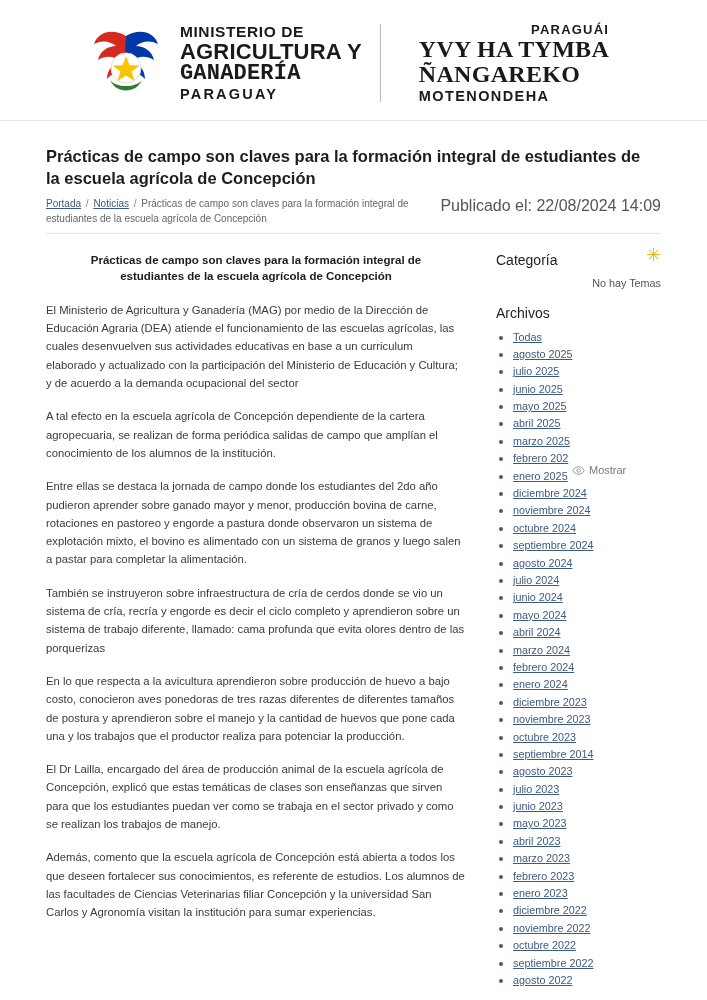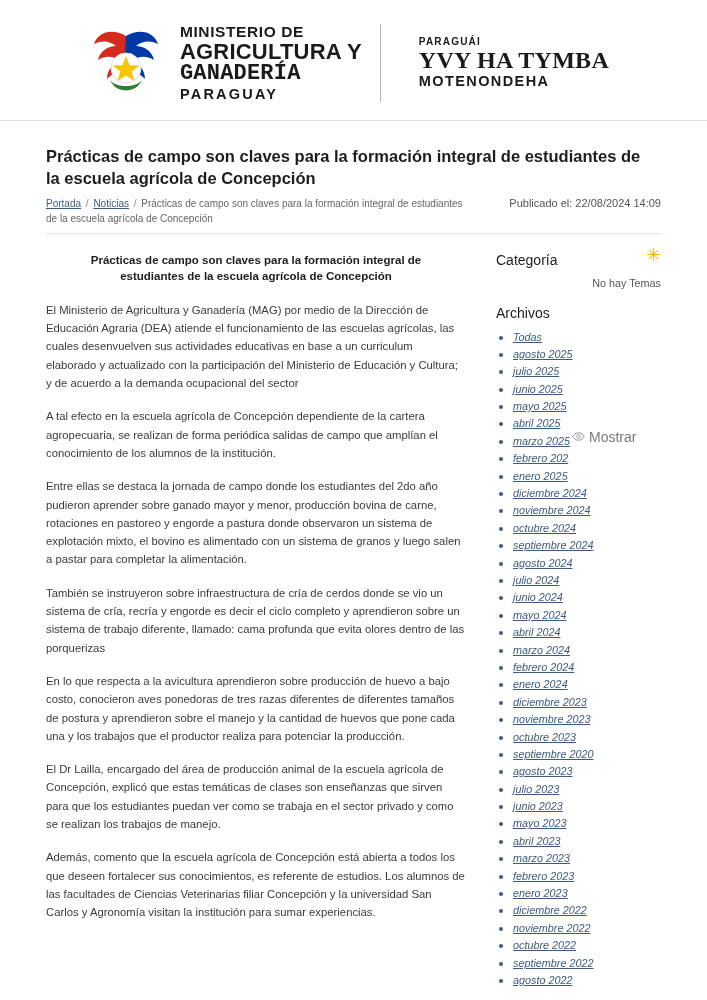--- a/index.html
+++ b/index.html
@@ -70,23 +70,24 @@
     font-weight: bold;
     letter-spacing: 2.2px;
     margin-top: 2px;
   }
   .brand-right {
     line-height: 1.02;
     color: #1a1a1a;
     padding-left: 20px;
   }
   .brand-right .r1 {
-    font-size: 10px;
+    font-size: 13px;
     font-weight: bold;
     letter-spacing: 1.2px;
+    text-align: right;
   }
   .brand-right .r2,
   .brand-right .r3 {
     font-family: "Liberation Serif", serif;
     font-size: 24px;
     font-weight: bold;
     letter-spacing: .3px;
     margin-top: 1px;
   }
   .brand-right .r4 {
@@ -128,21 +129,21 @@
     max-width: 420px;
     color: #555;
   }
   .breadcrumb a {
     color: #3d5a80;
     text-decoration: underline;
   }
   .breadcrumb .sep { color: #888; padding: 0 2px; }
   .breadcrumb .current { color: #666; }
   .pub-date {
-    font-size: 11px;
+    font-size: 16px;
     color: #555;
     white-space: nowrap;
     padding-top: 1px;
   }
 
   
   .cols {
     display: flex;
     gap: 30px;
     padding-top: 18px;
@@ -192,42 +193,41 @@
     padding-left: 17px;
   }
   ul.archive-list li {
     margin: 0 0 3.4px 0;
     color: #3d5a80;
   }
   ul.archive-list li a {
     color: #3d5a80;
     text-decoration: underline;
     font-size: 10.8px;
-    font-style: italic;
   }
   ul.archive-list li.first a { font-weight: normal; }
 
   
   .asterisk-icon {
     position: absolute;
     right: 0px;
     top: -6px;
     color: #f4b400;
     font-size: 18px;
     line-height: 1;
     user-select: none;
   }
   .show-overlay {
     position: absolute;
     left: 76px;
-    top: 177px;
+    top: 212px;
     display: flex;
     align-items: center;
     gap: 4px;
-    font-size: 14px;
+    font-size: 11px;
     color: #7a7a7a;
   }
   .show-overlay .eye {
     display: inline-block;
     width: 13px;
     height: 13px;
   }
 </style>
 </head>
 <body>
@@ -256,20 +256,21 @@
       <div class="brand-left">
         <div class="l1">MINISTERIO DE</div>
         <div class="l2">AGRICULTURA Y</div>
         <div class="l3">GANADERÍA</div>
         <div class="l4">PARAGUAY</div>
       </div>
 
       <div class="brand-right">
         <div class="r1">PARAGUÁI</div>
         <div class="r2">YVY HA TYMBA</div>
+        <div class="r3">ÑANGAREKO</div>
         <div class="r4">MOTENONDEHA</div>
       </div>
 
     </div>
   </div>
   <div class="header-rule"></div>
 
   <div class="content-wrap">
 
     <h1 class="page-title">Prácticas de campo son claves para la formación integral de estudiantes de la escuela agrícola de Concepción</h1>
@@ -329,21 +330,21 @@
             <li><a href="#">julio 2024</a></li>
             <li><a href="#">junio 2024</a></li>
             <li><a href="#">mayo 2024</a></li>
             <li><a href="#">abril 2024</a></li>
             <li><a href="#">marzo 2024</a></li>
             <li><a href="#">febrero 2024</a></li>
             <li><a href="#">enero 2024</a></li>
             <li><a href="#">diciembre 2023</a></li>
             <li><a href="#">noviembre 2023</a></li>
             <li><a href="#">octubre 2023</a></li>
-            <li><a href="#">septiembre 2020</a></li>
+            <li><a href="#">septiembre 2014</a></li>
             <li><a href="#">agosto 2023</a></li>
             <li><a href="#">julio 2023</a></li>
             <li><a href="#">junio 2023</a></li>
             <li><a href="#">mayo 2023</a></li>
             <li><a href="#">abril 2023</a></li>
             <li><a href="#">marzo 2023</a></li>
             <li><a href="#">febrero 2023</a></li>
             <li><a href="#">enero 2023</a></li>
             <li><a href="#">diciembre 2022</a></li>
             <li><a href="#">noviembre 2022</a></li>

